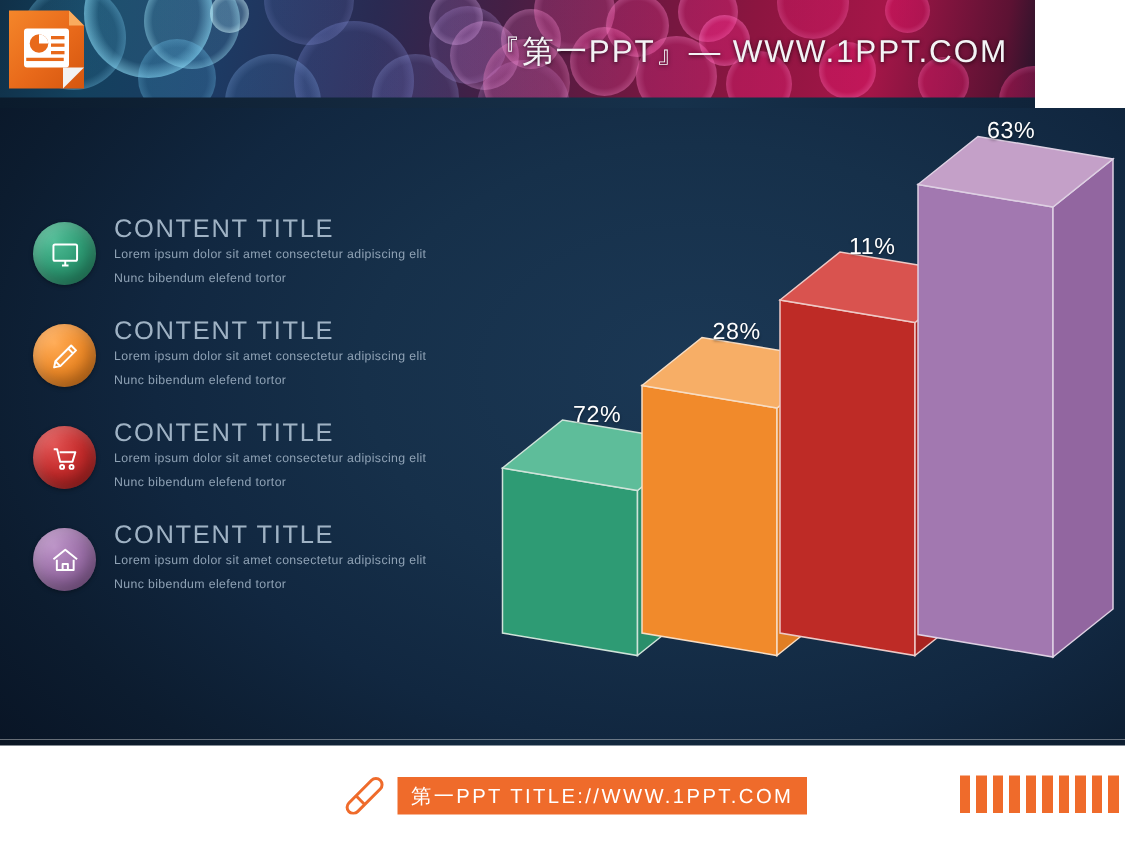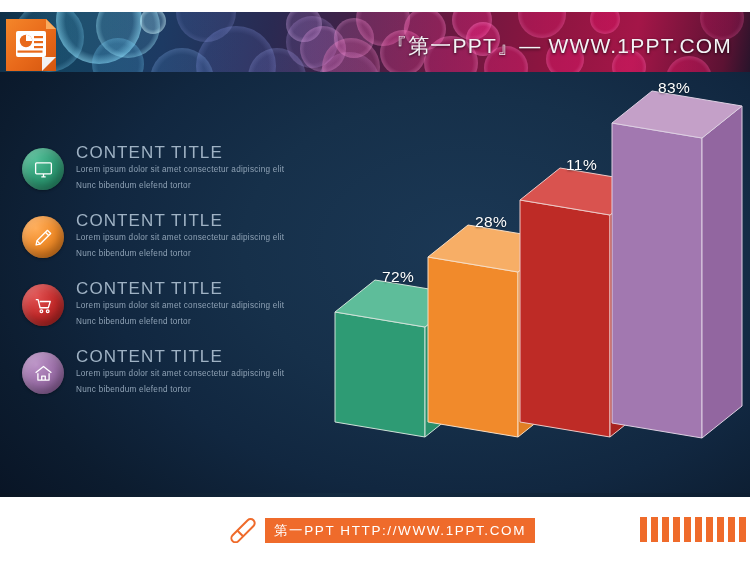--- a/index.html
+++ b/index.html
@@ -20,22 +20,22 @@
     inset: 0;
     width: 750px;
     height: 563px;
     background: #ffffff;
     overflow: hidden;
   }
 
   
   .header {
     position: absolute;
-    left: 0; top: 12px;
-    width: 750px;
+    left: 0; top: 0;
+    width: 690px;
     height: 72px;
     overflow: hidden;
     background:
       linear-gradient(100deg,
         #103048 0%,
         #13415e 9%,
         #1d3a63 22%,
         #2a2a52 36%,
         #451f45 48%,
         #6b1840 60%,
@@ -360,32 +360,32 @@
       </div>
       <div class="bar-label" style="left:236px;top:84px;">11%</div>
 
       <div class="bar" style="left:282px;top:16px;">
         <svg width="140" height="350" viewBox="0 0 140 350">
           <polygon points="0,35 0,335 90,350 90,50" fill="#A278B0" stroke="#ded0e3" stroke-width="1"></polygon>
           <polygon points="90,50 90,350 130,318 130,18" fill="#9266A0" stroke="#ded0e3" stroke-width="1"></polygon>
           <polygon points="0,35 40,3 130,18 90,50" fill="#C4A0C8" stroke="#ded0e3" stroke-width="1"></polygon>
         </svg>
       </div>
-      <div class="bar-label" style="left:328px;top:7px;">83%</div>
+      <div class="bar-label" style="left:328px;top:7px;">63%</div>
 
     </div>
   </div>
 
   <div class="footer">
     <div class="footer-band"></div>
     <div class="footer-inner">
       <span class="footer-pen">
         <svg width="30" height="26" viewBox="0 0 30 26" fill="none" stroke="#ef6b2b" stroke-width="2" stroke-linejoin="round">
           <path d="M25.5 3.2 c1.6 1.6 1.6 4.2 0 5.8 L10.4 24.1 c-1.6 1.6 -4.2 1.6 -5.8 0 c-1.6 -1.6 -1.6 -4.2 0 -5.8 L19.7 3.2 c1.6 -1.6 4.2 -1.6 5.8 0 Z"></path>
           <path d="M9.0 13.2 l5.8 5.8"></path>
         </svg>
       </span>
-      <span class="footer-pill">第一PPT HTTP://WWW.1PPT.COM</span>
+      <span class="footer-pill">第一PPT TITLE://WWW.1PPT.COM</span>
     </div>
     <div class="footer-stripes"></div>
   </div>
 
 </div>
 
 </body></html>

